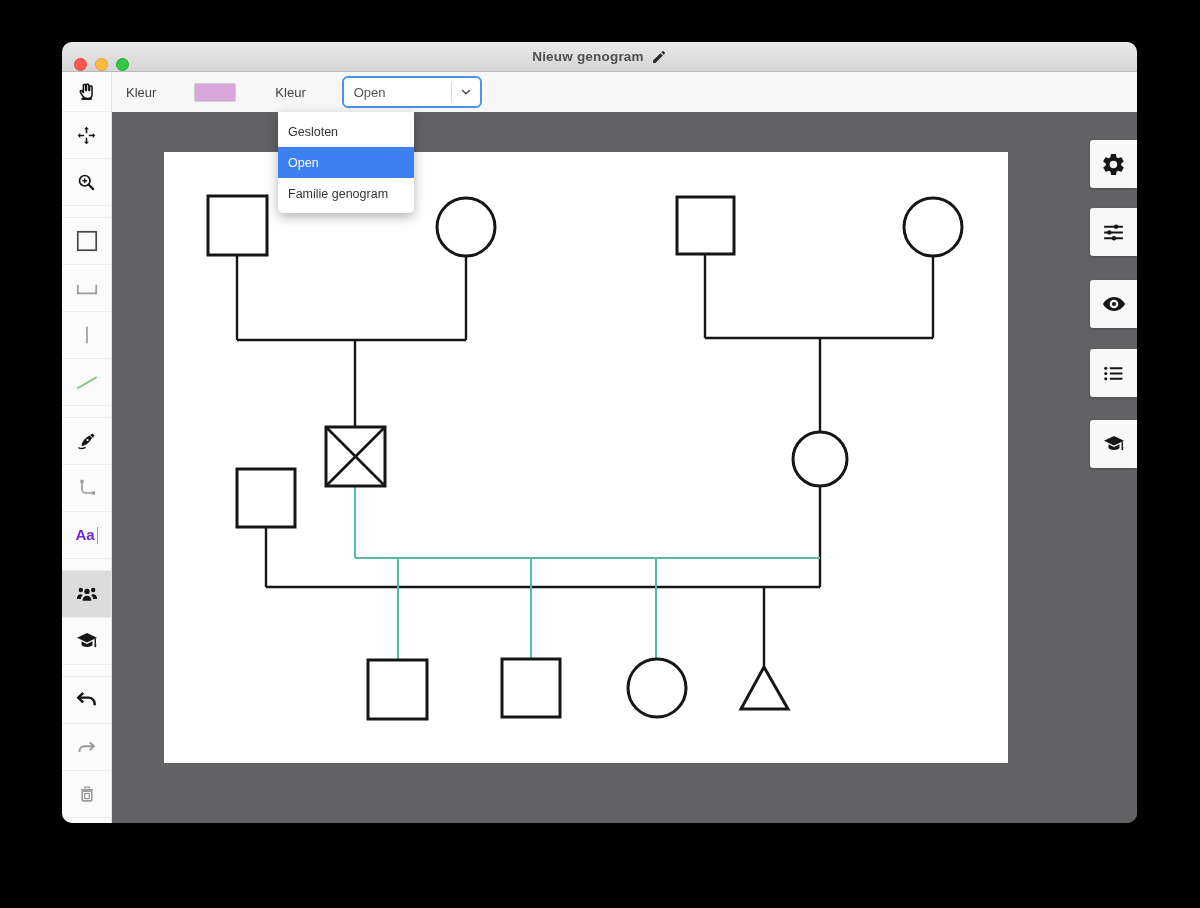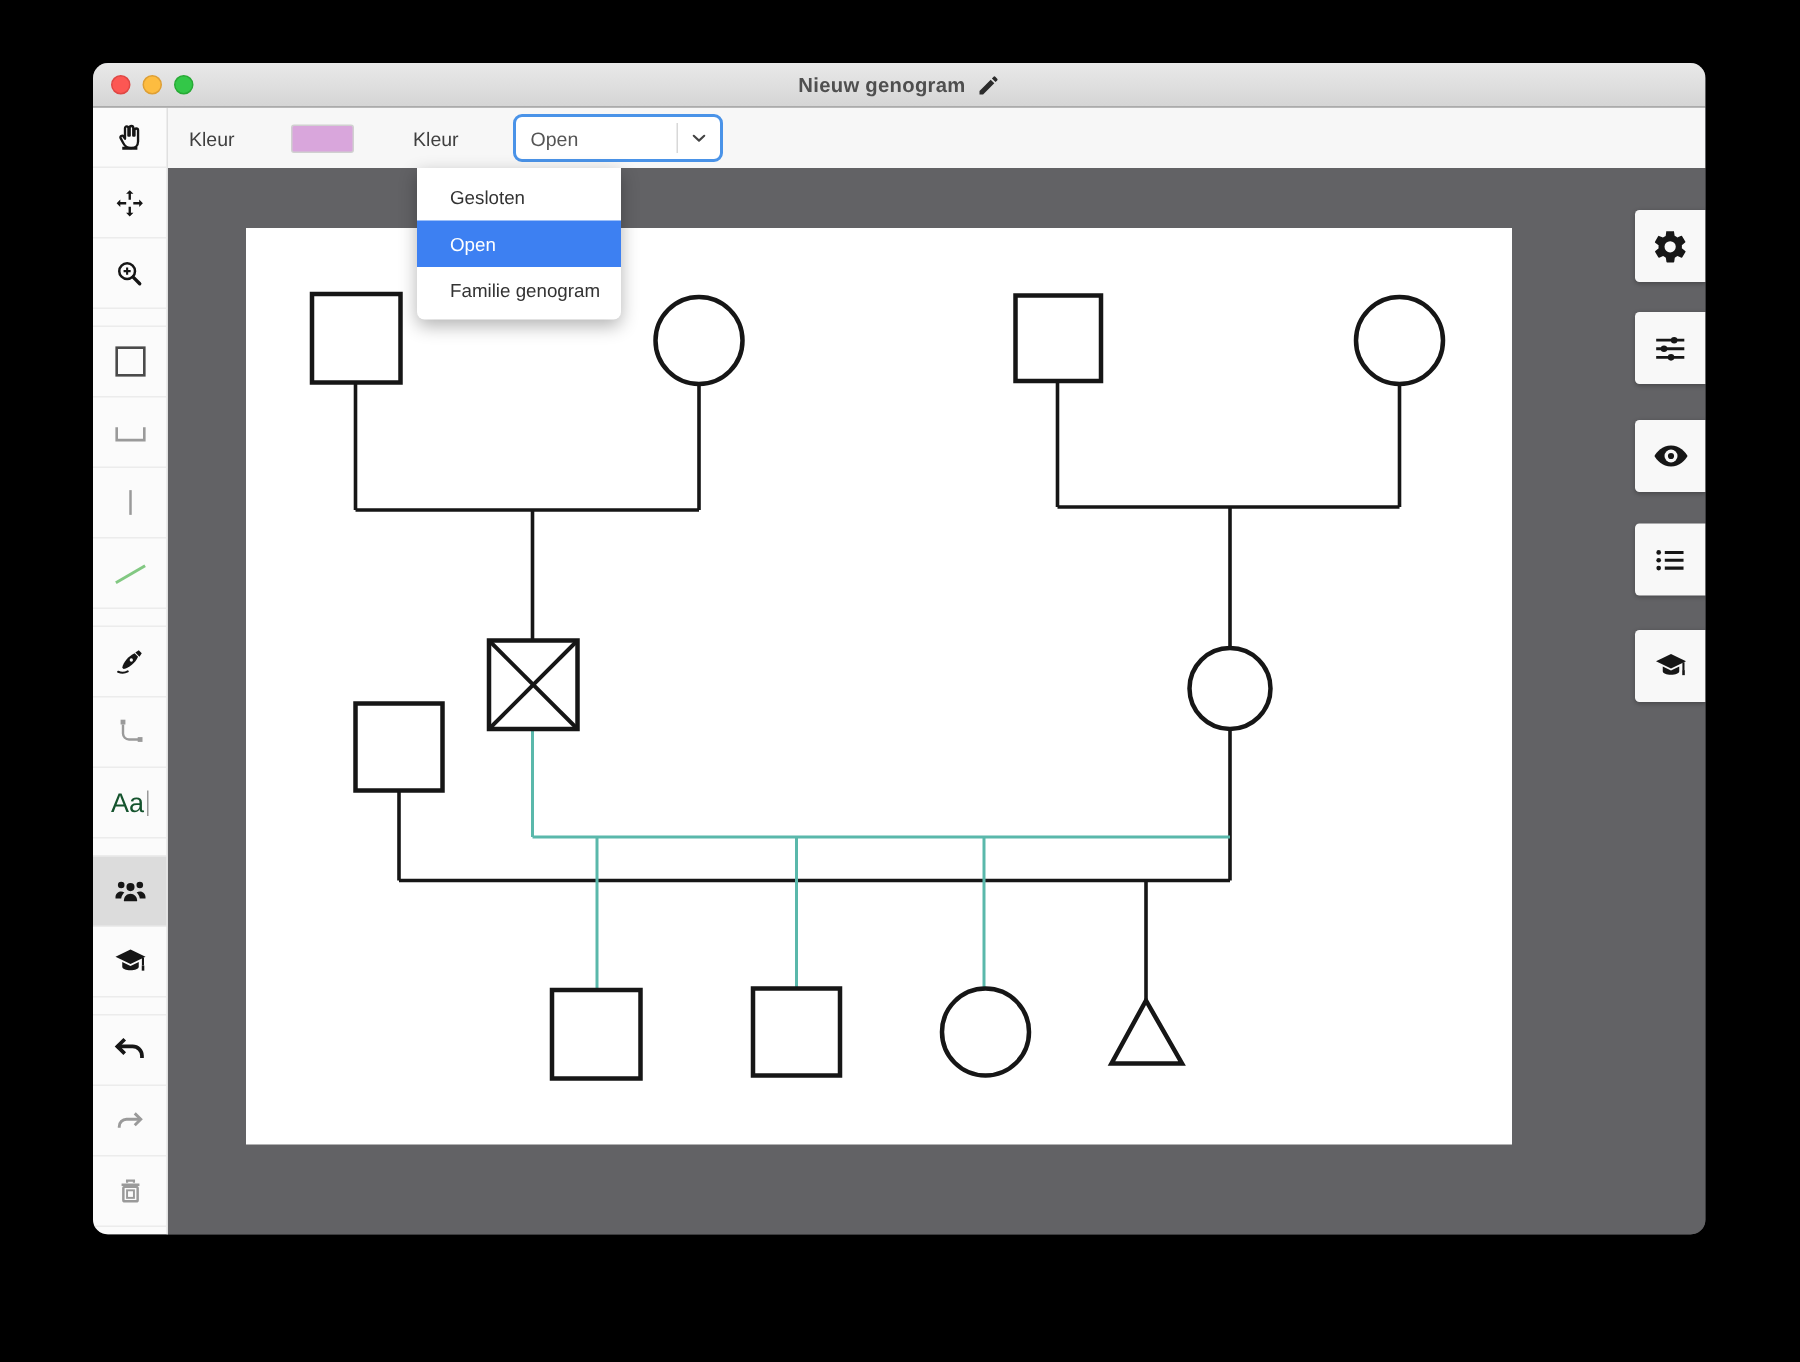--- a/index.html
+++ b/index.html
@@ -6,21 +6,21 @@
   html,body { width:1200px; height:908px; background:#000; font-family:"Liberation Sans", sans-serif; overflow:hidden; }
   .stage { position:relative; width:1200px; height:908px; background:#000; }
 
   .window { position:absolute; left:62px; top:42px; width:1075px; height:781px;
             border-radius:10px; overflow:hidden; background:#626265;
             box-shadow:0 18px 50px rgba(0,0,0,.6); display:flex; flex-direction:column; }
 
   
   .titlebar { position:relative; height:30px; flex:0 0 30px;
               background:linear-gradient(#e9e9e9,#d5d5d5); border-bottom:1px solid #b9b9b9;
-              display:flex; align-items:center; }
+              display:flex; align-items:flex-end; }
   .traffic { display:flex; gap:8px; margin-left:12px; }
   .traffic span { width:13px; height:13px; border-radius:50%; display:inline-block; cursor:pointer; }
   .tl-close { background:#fc5753; border:1px solid #df4744; }
   .tl-min   { background:#fdbc40; border:1px solid #de9f34; }
   .tl-max   { background:#33c748; border:1px solid #27aa35; }
   .title-wrap { position:absolute; left:0; right:0; top:0; bottom:0;
                 display:flex; align-items:center; justify-content:center; gap:7px; pointer-events:none; }
   .title-wrap span { font-size:13.5px; color:#4f4f4f; font-weight:bold; letter-spacing:.2px; }
   .title-wrap svg { pointer-events:auto; }
 
@@ -30,21 +30,21 @@
   
   .sidebar { width:50px; flex:0 0 50px; background:#fbfbfb; border-right:1px solid #e0e0e0;
              display:flex; flex-direction:column; }
   .tool { width:100%; height:47px; flex:0 0 47px; background:transparent; border:none;
           border-bottom:1px solid #ececec; display:flex; align-items:center; justify-content:center;
           cursor:pointer; }
   .tool.first { height:40px; flex:0 0 40px; border-bottom:1px solid #ececec; }
   .tool.selected { background:#dcdcdc; }
   .spacer { height:12px; flex:0 0 12px; border-bottom:1px solid #ececec; }
   .aa-wrap { display:flex; align-items:flex-start; }
-  .aa { font-size:18px; font-weight:normal; color:#14532d; line-height:16px; }
+  .aa { font-size:15px; font-weight:bold; color:#6d28d9; line-height:16px; }
   .caret { width:1px; height:17px; background:#9a9a9a; margin-left:2px; }
 
   
   .main { flex:1; display:flex; flex-direction:column; min-width:0; }
   .toolbar { height:40px; flex:0 0 40px; background:#f7f7f7; display:flex; align-items:center;gap:20px; }
   .tlabel { font-size:13px; color:#3f3f3f; }
   .lbl-kleur { margin-left:14px; }
   .swatch { width:42px; height:19px; border:1px solid #d0d0d0; border-radius:2px;
             margin-left:18px; cursor:pointer; }
   .lbl-type { margin-left:19px; }
@@ -61,21 +61,21 @@
 
   
   .rp-btn { position:absolute; right:0; width:47px; height:48px; background:#f8f8f8;
             border:none; border-radius:3px 0 0 3px; display:flex; align-items:center;
             justify-content:center; cursor:pointer; box-shadow:0 1px 3px rgba(0,0,0,.25); }
 
   
   .dropdown { position:absolute; left:216px; top:70px; width:136px; background:#fff;
               border-radius:0 0 5px 5px; box-shadow:0 4px 12px rgba(0,0,0,.3);
               padding:4px 0; z-index:50; }
-  .opt { height:31px; display:flex; align-items:center; padding-left:22px;
+  .opt { height:31px; display:flex; align-items:center; padding-left:10px;
          font-size:12.5px; color:#333; cursor:pointer; }
   .opt.selected { background:#3d80f2; color:#fff; }
 
   svg.icn { display:block; }
 </style>
 </head>
 <body>
 
 <div class="stage">
   <div class="window">

